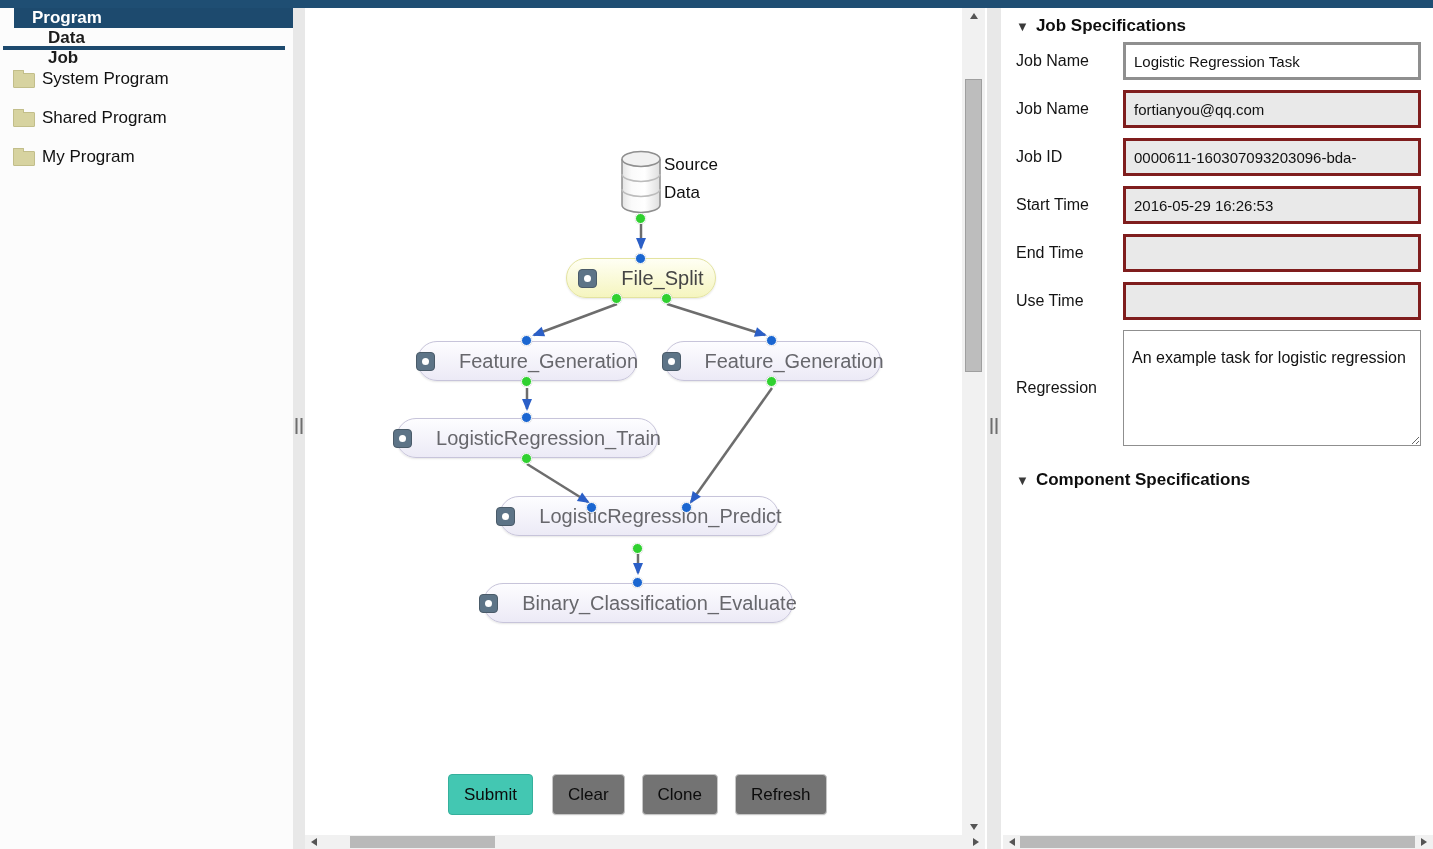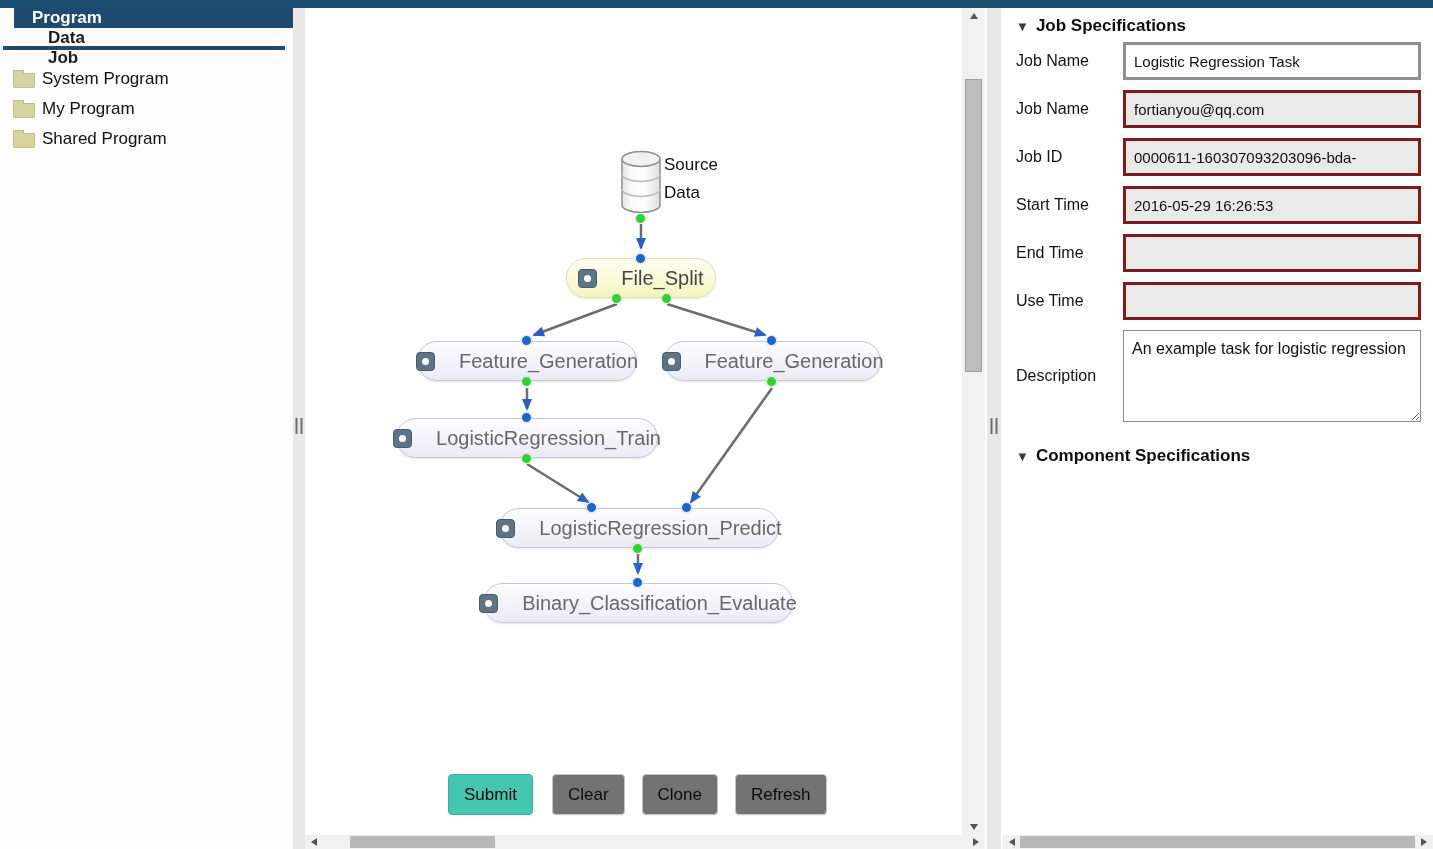--- a/index.html
+++ b/index.html
@@ -11,21 +11,21 @@
   
   .sidebar { position:absolute; left:0; top:8px; width:293px; height:841px; background:#fcfcfc; }
   .tabbar { display:flex; height:38px; padding-left:14px;flex-direction:column; }
   .tab { display:flex; align-items:center; padding:0 18px; font-size:17px; font-weight:bold;
          color:#1c1c1c; cursor:pointer; }
   .tab + .tab { margin-left:16px; }
   .tab.active { background:#1d4a6e; color:#fff; margin-left:0; }
   .tab-underline { height:4px; background:#1d4a6e; width:282px; margin-left:3px; }
   .folders { margin-top:14px; }
   .folder-item { display:flex; align-items:center; gap:7px; height:30px; padding-left:13px;
-                 font-size:17px; color:#111; cursor:pointer; }
+                 font-size:17px; color:#111; cursor:pointer;margin-top:9px; }
   .folder-icon { width:22px; height:15px; background:#d7d3a0; border:1px solid #c2be8a;
                  border-radius:1px; position:relative; margin-top:3px; flex:none; }
   .folder-icon::before { content:""; position:absolute; top:-4px; left:-1px; width:9px; height:3px;
                  background:#d7d3a0; border:1px solid #c2be8a; border-bottom:none;
                  border-radius:1px 1px 0 0; }
 
   
   .splitter { position:absolute; top:8px; height:841px; background:#e8e8e8; }
   .splitter-left { left:293px; width:12px; }
   .splitter-right { left:987px; width:14px; }
@@ -90,22 +90,22 @@
                     cursor:pointer; }
   .section-header .tri { font-size:13px; color:#3a3a3a; }
   .section-header h2 { font-size:17px; font-weight:bold; color:#0e0e0e; }
   .field-row { display:flex; align-items:center; margin-bottom:10px; }
   .field-label { width:107px; flex:none; font-size:16px; color:#141414; }
   .field-input { flex:1; min-width:0; height:31px; border:3px solid #7f1d1d; font-size:15px;
                  padding:16px 8px; font-family:inherit; color:#111; }
   .field-input.editable { background:#fff; border-color:#8f8f8f; }
   .field-input.readonly { background:#e9e9e9; }
   .desc-row { align-items:center; margin-bottom:22px; }
-  .desc-textarea { flex:1; height:92px; border:1px solid #8f8f8f; background:#fff;
-                   font-size:16px; font-family:inherit; color:#111; padding:4px 8px;
+  .desc-textarea { flex:1; height:116px; border:1px solid #8f8f8f; background:#fff;
+                   font-size:16px; font-family:inherit; color:#111; padding:13px 8px;
                    resize:both; overflow:auto; line-height:1.75; }
 </style>
 </head>
 <body>
 
 <div class="top-strip"></div>
 
 <aside class="sidebar">
   <div class="tabbar">
     <div class="tab active">Program</div>
@@ -113,25 +113,25 @@
     <div class="tab">Job</div>
   </div>
   <div class="tab-underline"></div>
   <div class="folders">
     <div class="folder-item">
       <span class="folder-icon"></span>
       <span>System Program</span>
     </div>
     <div class="folder-item">
       <span class="folder-icon"></span>
-      <span>My Program</span>
+      <span>Shared Program</span>
     </div>
     <div class="folder-item">
       <span class="folder-icon"></span>
-      <span>Shared Program</span>
+      <span>My Program</span>
     </div>
   </div>
 </aside>
 
 <div class="splitter splitter-left">
   <div class="grip"></div>
 </div>
 
 <main class="canvas">
 
@@ -162,21 +162,21 @@
     <span>Feature_Generation</span>
   </div>
   <div class="node" style="left:359px; top:333px; width:217px;">
     <span class="node-icon"></span>
     <span>Feature_Generation</span>
   </div>
   <div class="node" style="left:91px; top:410px; width:262px;">
     <span class="node-icon"></span>
     <span>LogisticRegression_Train</span>
   </div>
-  <div class="node" style="left:194px; top:500px; width:280px;justify-content:center;">
+  <div class="node" style="left:194px; top:488px; width:280px;justify-content:center;">
     <span class="node-icon"></span>
     <span>LogisticRegression_Predict</span>
   </div>
   <div class="node" style="left:178px; top:575px; width:310px;">
     <span class="node-icon"></span>
     <span>Binary_Classification_Evaluate</span>
   </div>
 
   <svg class="edges" width="657" height="827">
     <defs>
@@ -268,21 +268,21 @@
   <div class="field-row">
     <span class="field-label">End Time</span>
     <input class="field-input readonly" readonly="" value="" style="">
   </div>
   <div class="field-row">
     <span class="field-label">Use Time</span>
     <input class="field-input readonly" readonly="" value="" style="">
   </div>
 
   <div class="field-row desc-row">
-    <span class="field-label">Description</span>
+    <span class="field-label">Regression</span>
     <textarea class="desc-textarea" style="">An example task for logistic regression</textarea>
   </div>
 
   <div class="section-header">
     <span class="tri">▼</span>
     <h2>Component Specifications</h2>
   </div>
 </section>
 
 <div class="hscroll hscroll-right">

